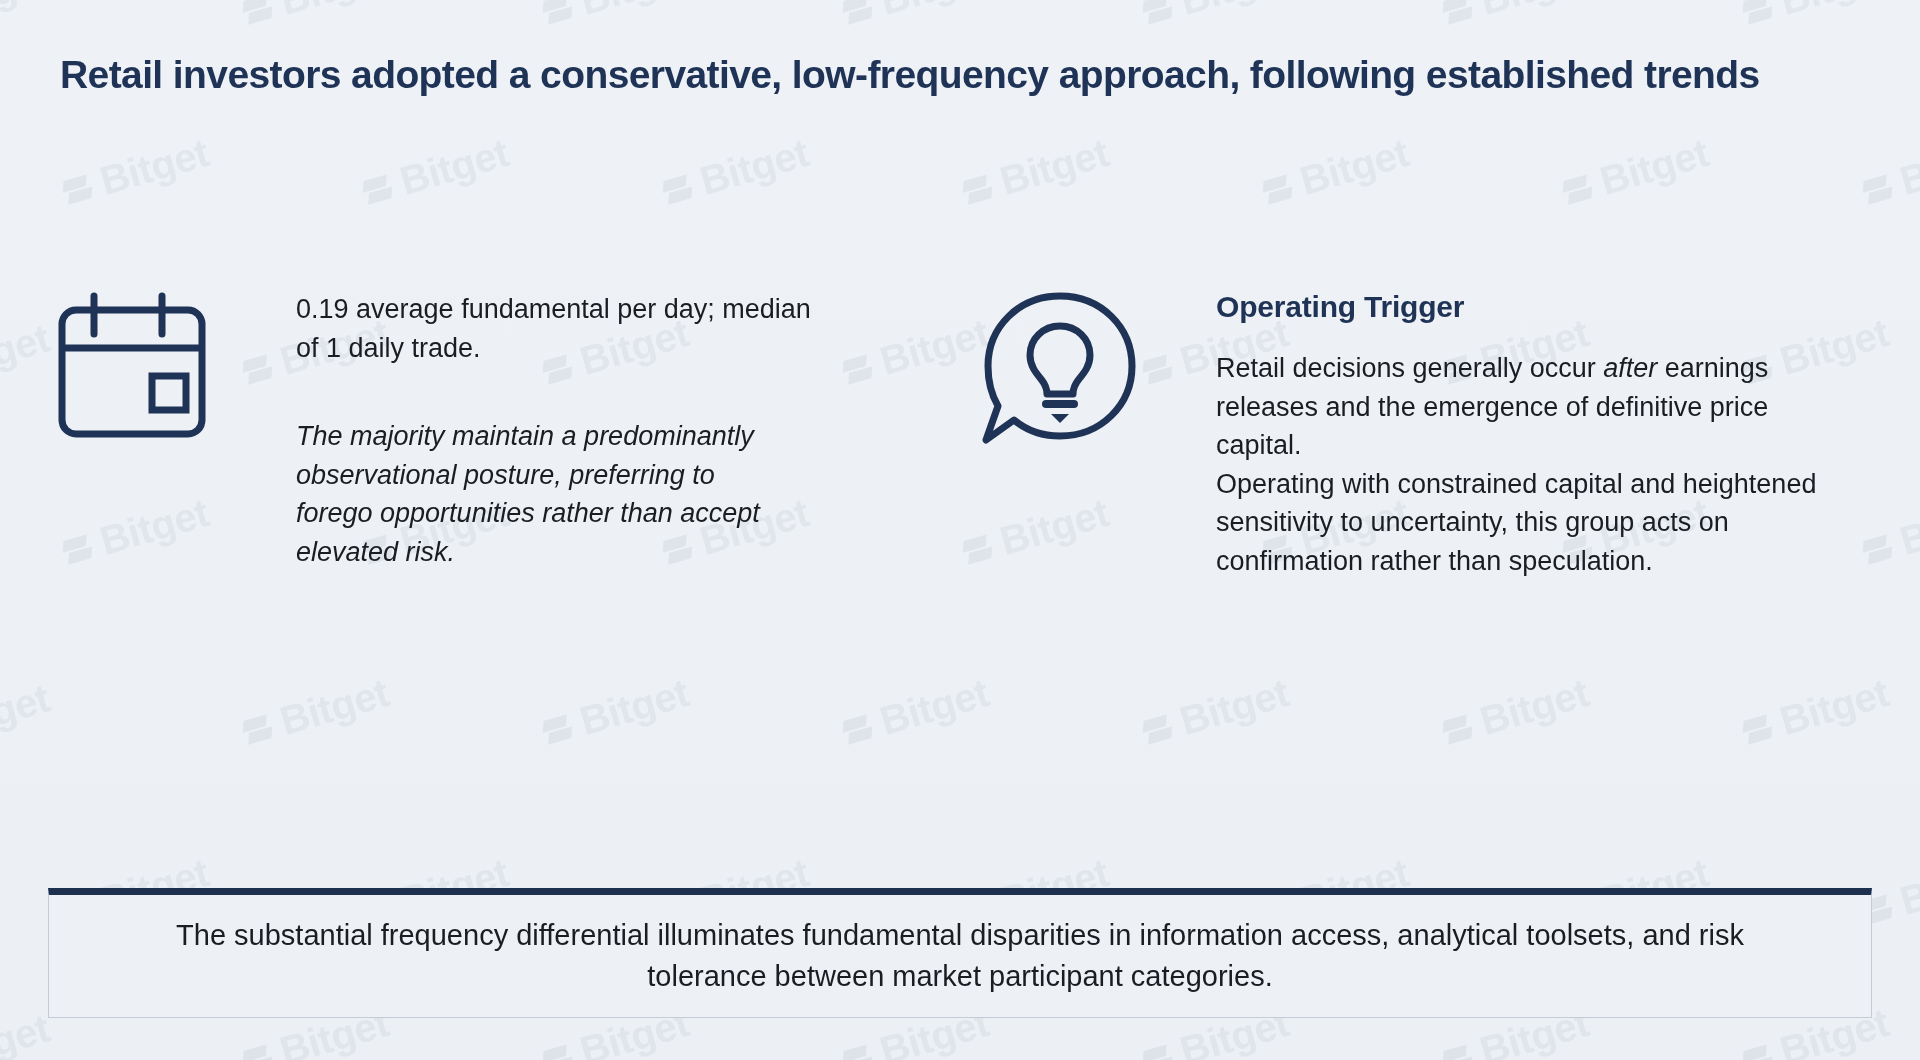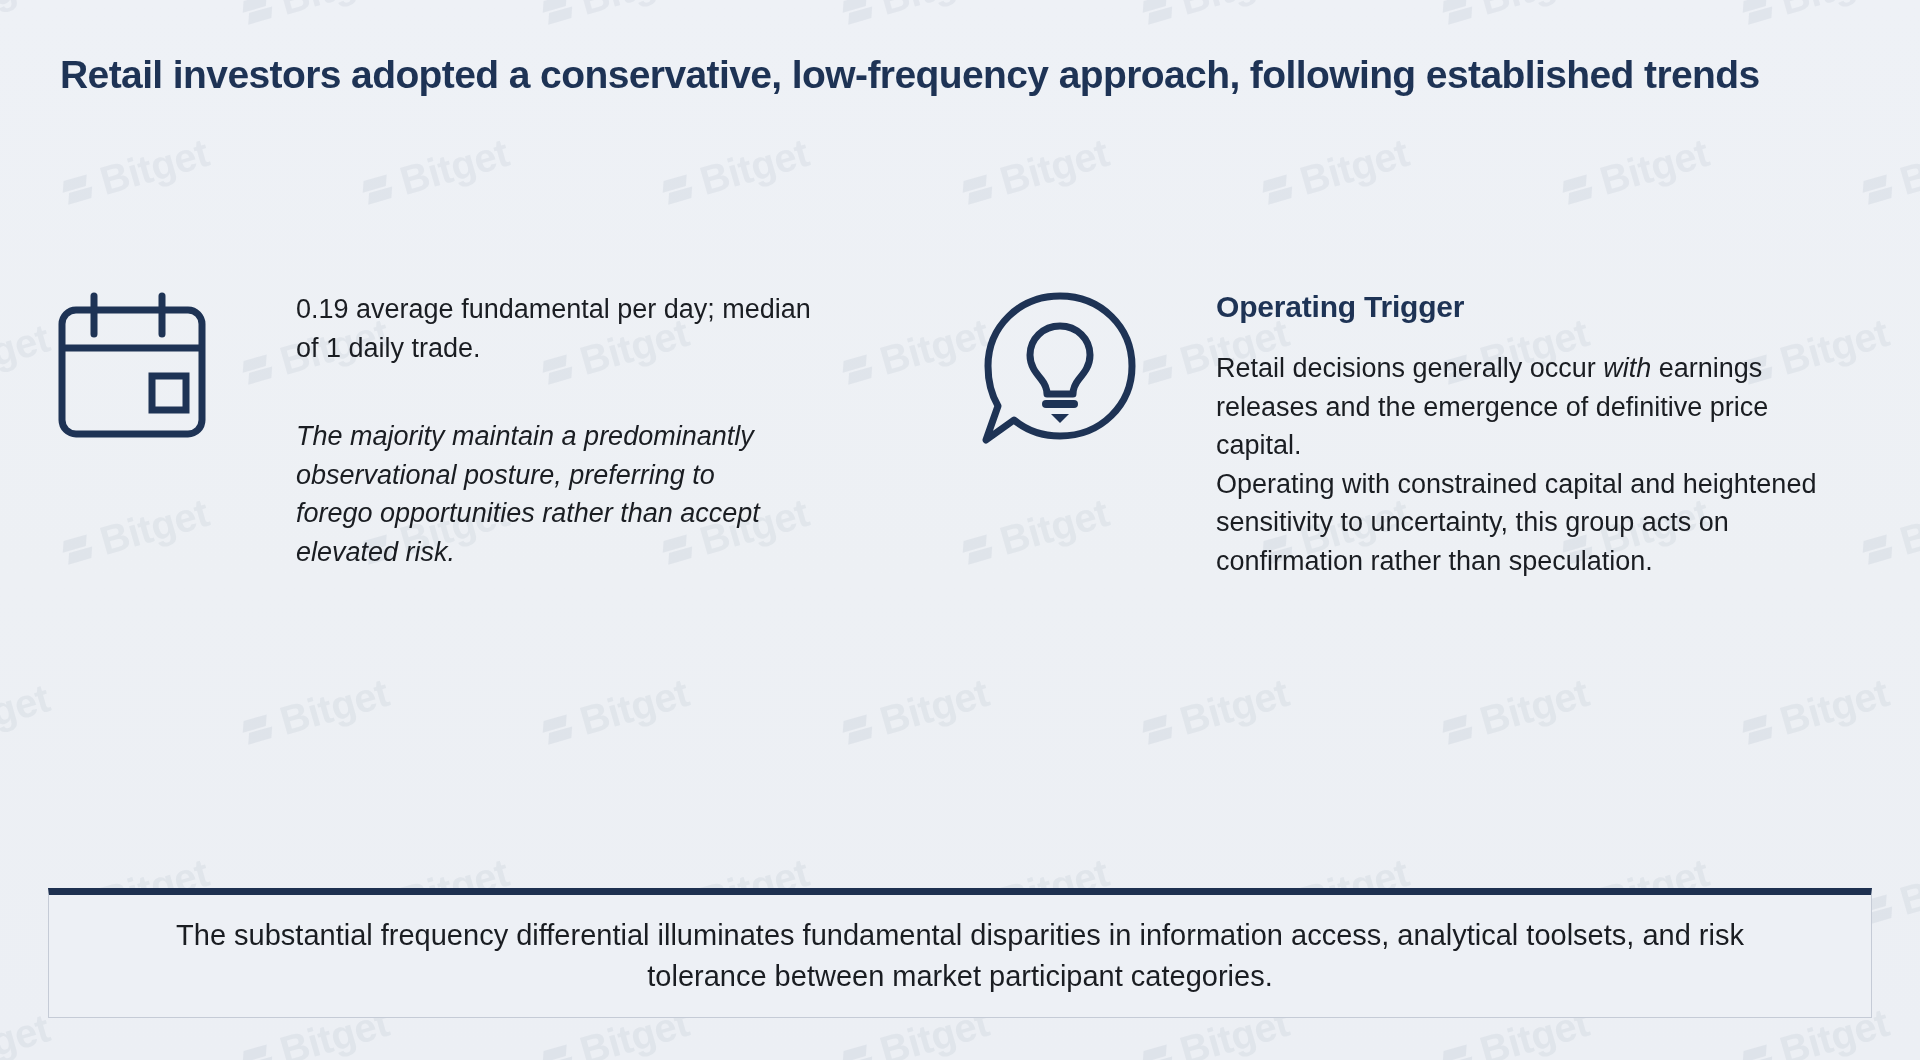--- a/index.html
+++ b/index.html
@@ -369,21 +369,21 @@
                      C60 83 54 76 54 65 C54 49 67 36 84 36 Z" stroke="#1e3355" stroke-width="7" stroke-linejoin="round" fill="none"></path>
 
             <line x1="70" y1="114" x2="98" y2="114" stroke="#1e3355" stroke-width="8" stroke-linecap="round"></line>
 
             <path d="M75 124 L93 124 L84 133 Z" fill="#1e3355"></path>
           </svg>
         </div>
 
         <div class="col-text">
           <div class="sec-head">Operating Trigger</div>
-          <p class="body para-1"><span>Retail decisions generally occur </span><i>with</i><span> </span><b>earnings releases</b><span> and the emergence of definitive price </span><b>capital</b><span>.</span></p>
+          <p class="body para-1"><span>Retail decisions generally occur </span><i>after</i><span> </span><b>earnings releases</b><span> and the emergence of definitive price </span><b>capital</b><span>.</span></p>
           <p class="body para-2"><span>Operating with constrained capital and heightened sensitivity to uncertainty, this group acts on confirmation rather than speculation.</span></p>
         </div>
 
       </div>
     </div>
 
   </div>
 
   <div id="callout">
     <p>The substantial frequency differential illuminates fundamental disparities in information access, analytical toolsets, and risk tolerance between market participant categories.</p>

